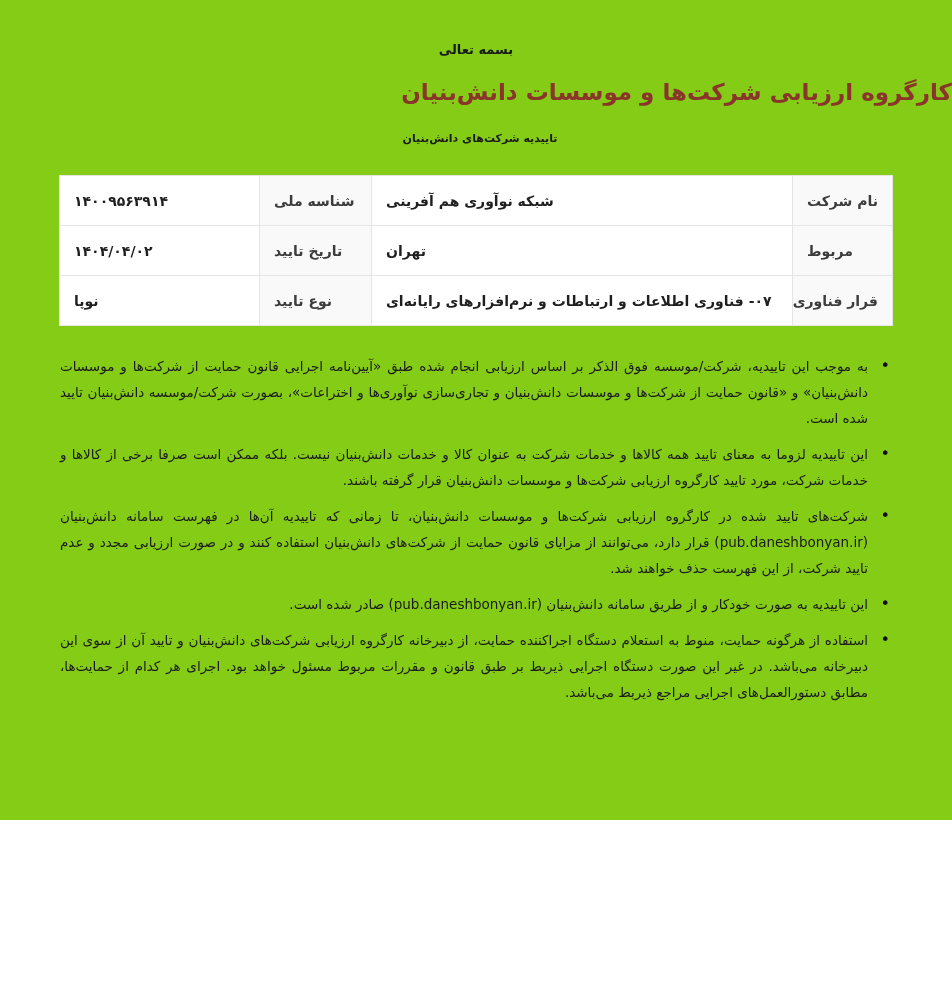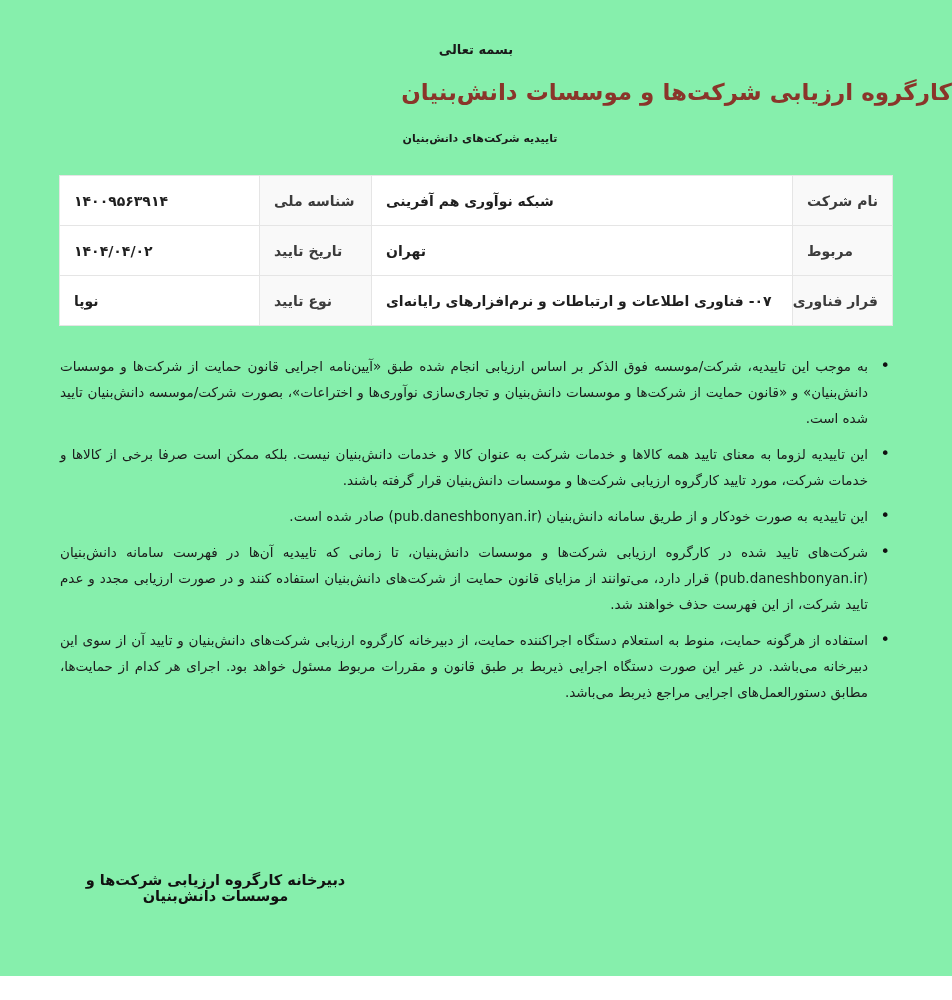--- a/index.html
+++ b/index.html
@@ -9,22 +9,22 @@
   }
   body {
     width: 952px;
     height: 1000px;
     font-family: "DejaVu Sans", sans-serif;
     direction: rtl;
   }
   .page {
     position: relative;
     width: 952px;
-    height: 976px;
-    background: #86efac;
+    height: 820px;
+    background: #84cc16;
     overflow: hidden;
   }
   .bismillah {
     padding-top: 42px;
     text-align: center;
     font-size: 13px;
     font-weight: 600;
     color: #1a1a1a;
   }
   .title {
@@ -148,22 +148,22 @@
         <td class="val">۰۷- فناوری اطلاعات و ارتباطات و نرم‌افزارهای رایانه‌ای</td>
         <td class="lbl">نوع تایید</td>
         <td class="val">نوپا</td>
       </tr>
     </tbody>
   </table>
 
   <ul class="notes">
     <li class="note">به موجب این تاییدیه، شرکت/موسسه فوق الذکر بر اساس ارزیابی انجام شده طبق «آیین‌نامه اجرایی قانون حمایت از شرکت‌ها و موسسات دانش‌بنیان» و «قانون حمایت از شرکت‌ها و موسسات دانش‌بنیان و تجاری‌سازی نوآوری‌ها و اختراعات»، بصورت شرکت/موسسه دانش‌بنیان تایید شده است.</li>
     <li class="note">این تاییدیه لزوما به معنای تایید همه کالاها و خدمات شرکت به عنوان کالا و خدمات دانش‌بنیان نیست. بلکه ممکن است صرفا برخی از کالاها و خدمات شرکت، مورد تایید کارگروه ارزیابی شرکت‌ها و موسسات دانش‌بنیان قرار گرفته باشند.</li>
+    <li class="note">شرکت‌های تایید شده در کارگروه ارزیابی شرکت‌ها و موسسات دانش‌بنیان، تا زمانی که تاییدیه آن‌ها در فهرست سامانه دانش‌بنیان (pub.daneshbonyan.ir) قرار دارد، می‌توانند از مزایای قانون حمایت از شرکت‌های دانش‌بنیان استفاده کنند و در صورت ارزیابی مجدد و عدم تایید شرکت، از این فهرست حذف خواهند شد.</li>
     <li class="note">این تاییدیه به صورت خودکار و از طریق سامانه دانش‌بنیان (pub.daneshbonyan.ir) صادر شده است.</li>
-    <li class="note">شرکت‌های تایید شده در کارگروه ارزیابی شرکت‌ها و موسسات دانش‌بنیان، تا زمانی که تاییدیه آن‌ها در فهرست سامانه دانش‌بنیان (pub.daneshbonyan.ir) قرار دارد، می‌توانند از مزایای قانون حمایت از شرکت‌های دانش‌بنیان استفاده کنند و در صورت ارزیابی مجدد و عدم تایید شرکت، از این فهرست حذف خواهند شد.</li>
     <li class="note">استفاده از هرگونه حمایت، منوط به استعلام دستگاه اجراکننده حمایت، از دبیرخانه کارگروه ارزیابی شرکت‌های دانش‌بنیان و تایید آن از سوی این دبیرخانه می‌باشد. در غیر این صورت دستگاه اجرایی ذیربط بر طبق قانون و مقررات مربوط مسئول خواهد بود. اجرای هر کدام از حمایت‌ها، مطابق دستورالعمل‌های اجرایی مراجع ذیربط می‌باشد.</li>
   </ul>
 
   <div class="sign-block">
     <div class="secretariat">دبیرخانه کارگروه ارزیابی شرکت‌ها و موسسات دانش‌بنیان</div>
   </div>
 
 </div>
 
 </body></html>

